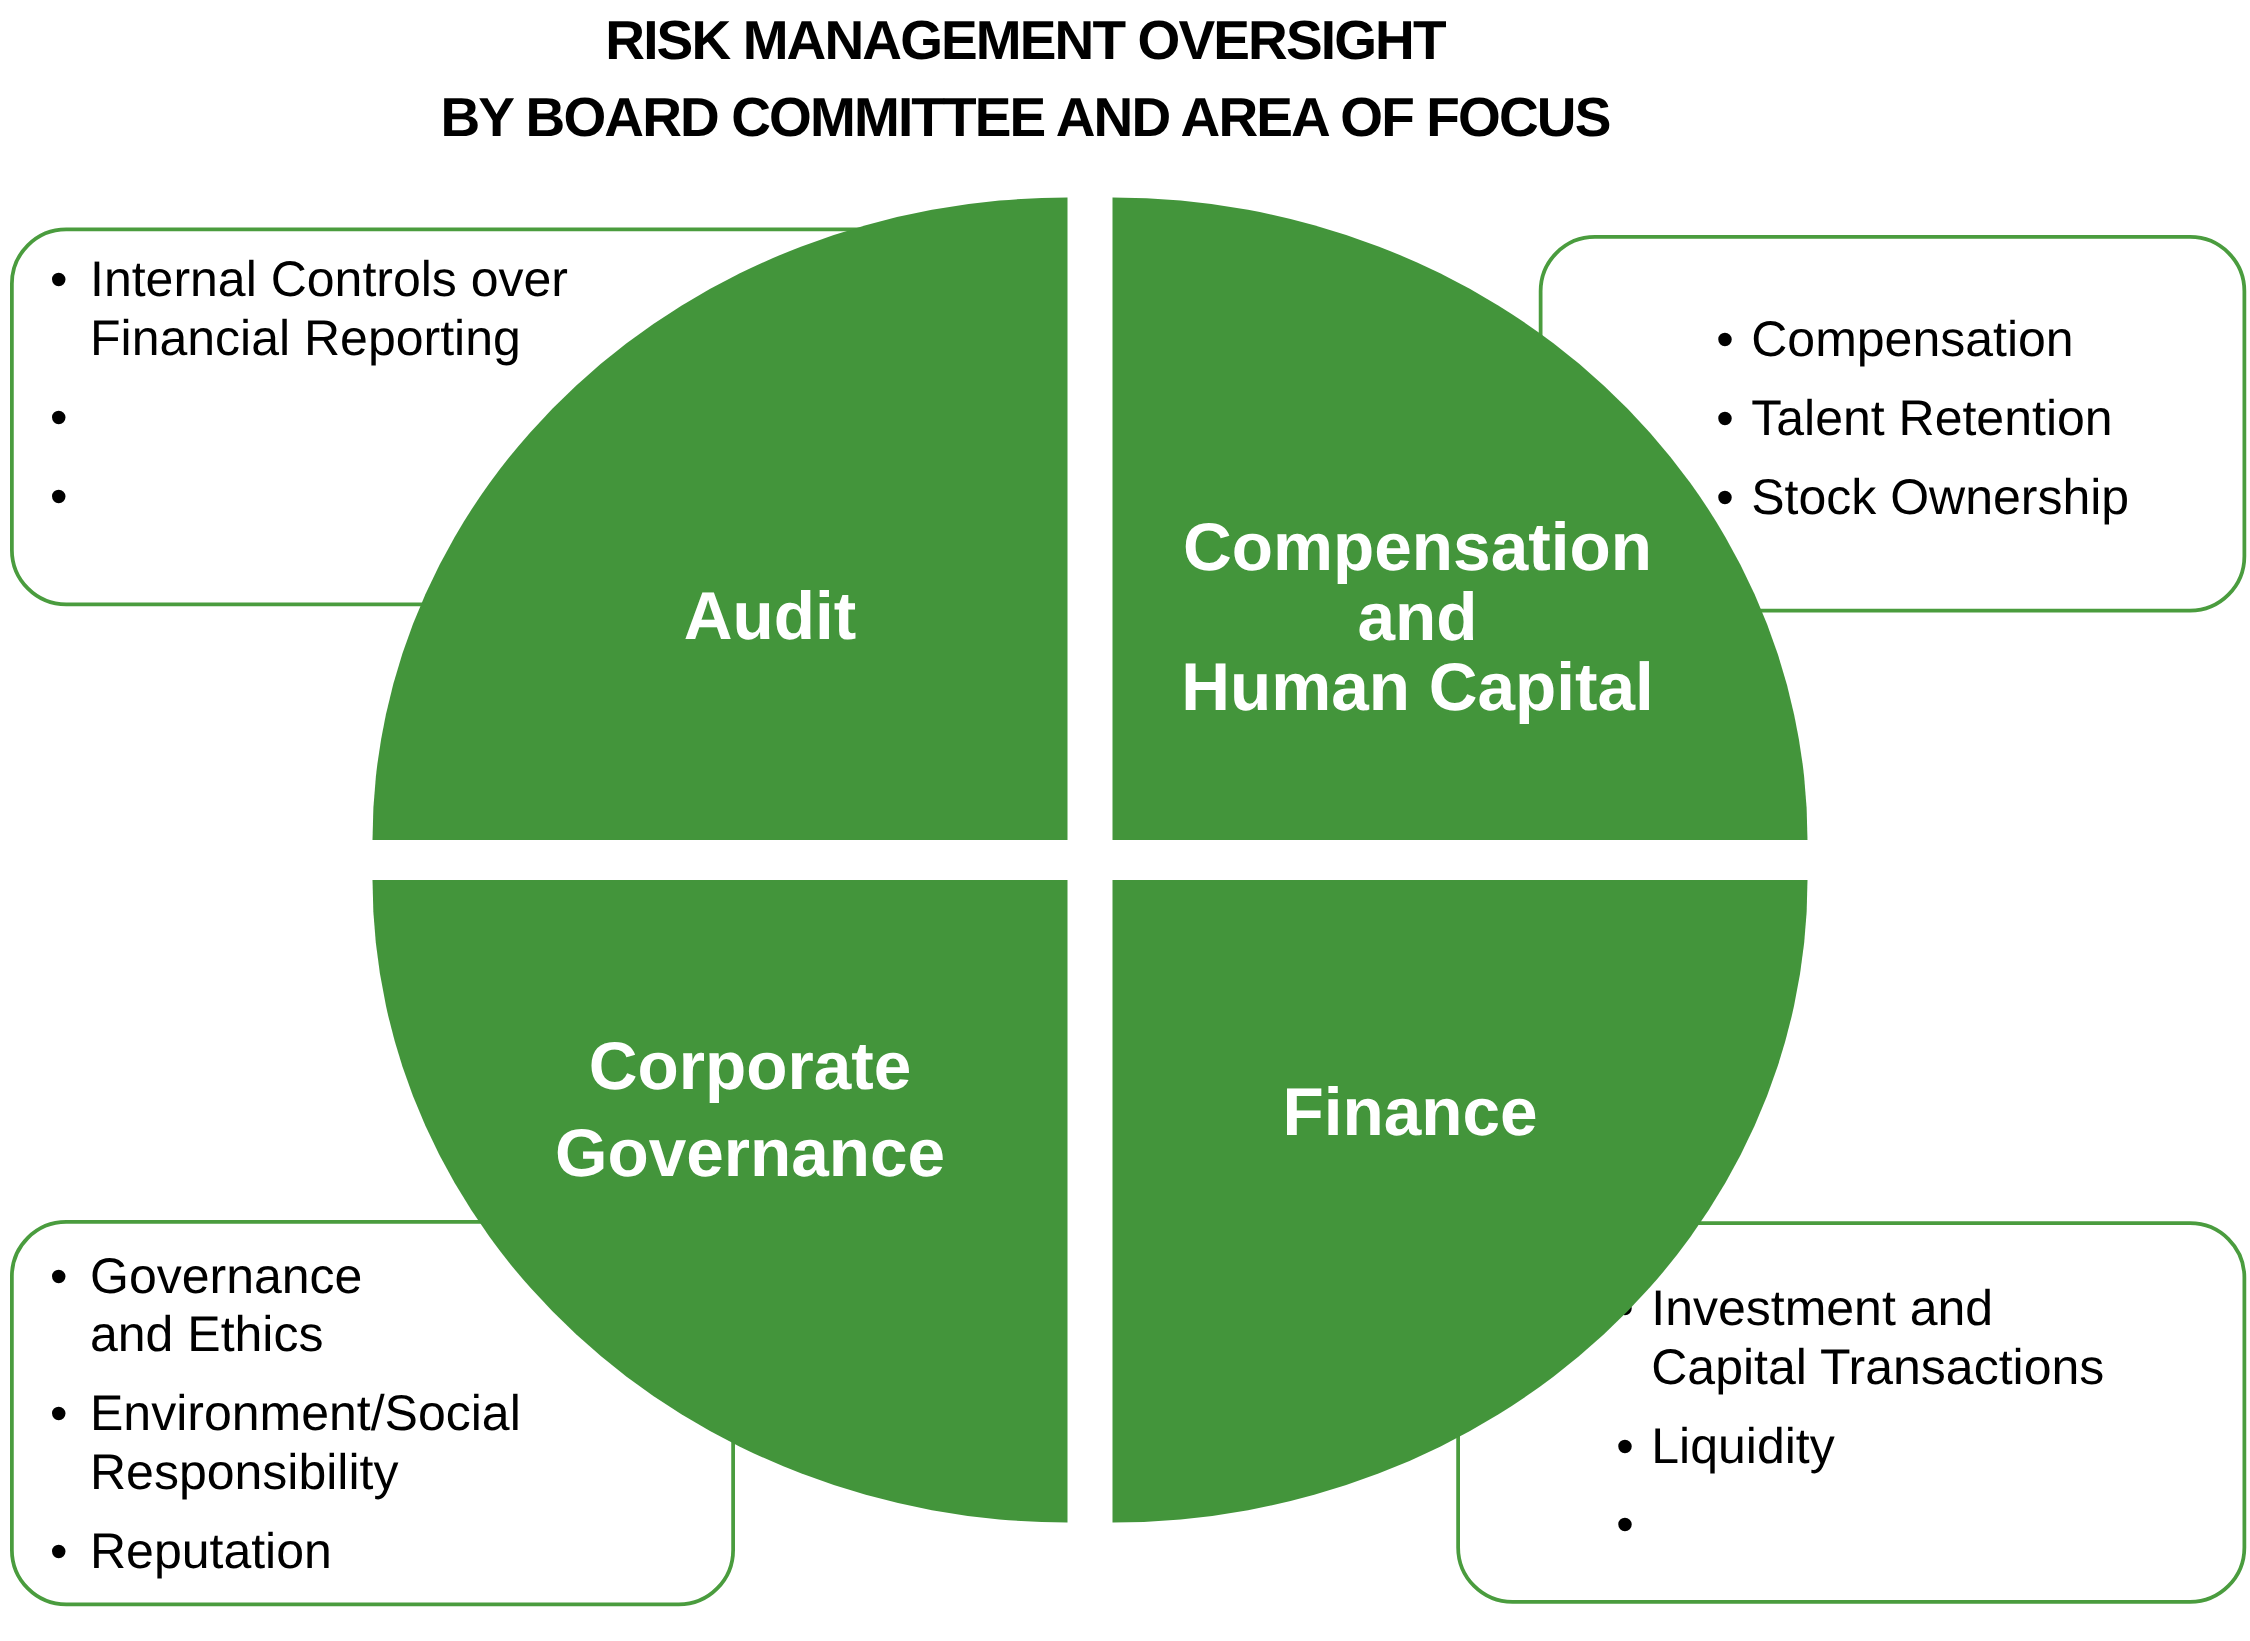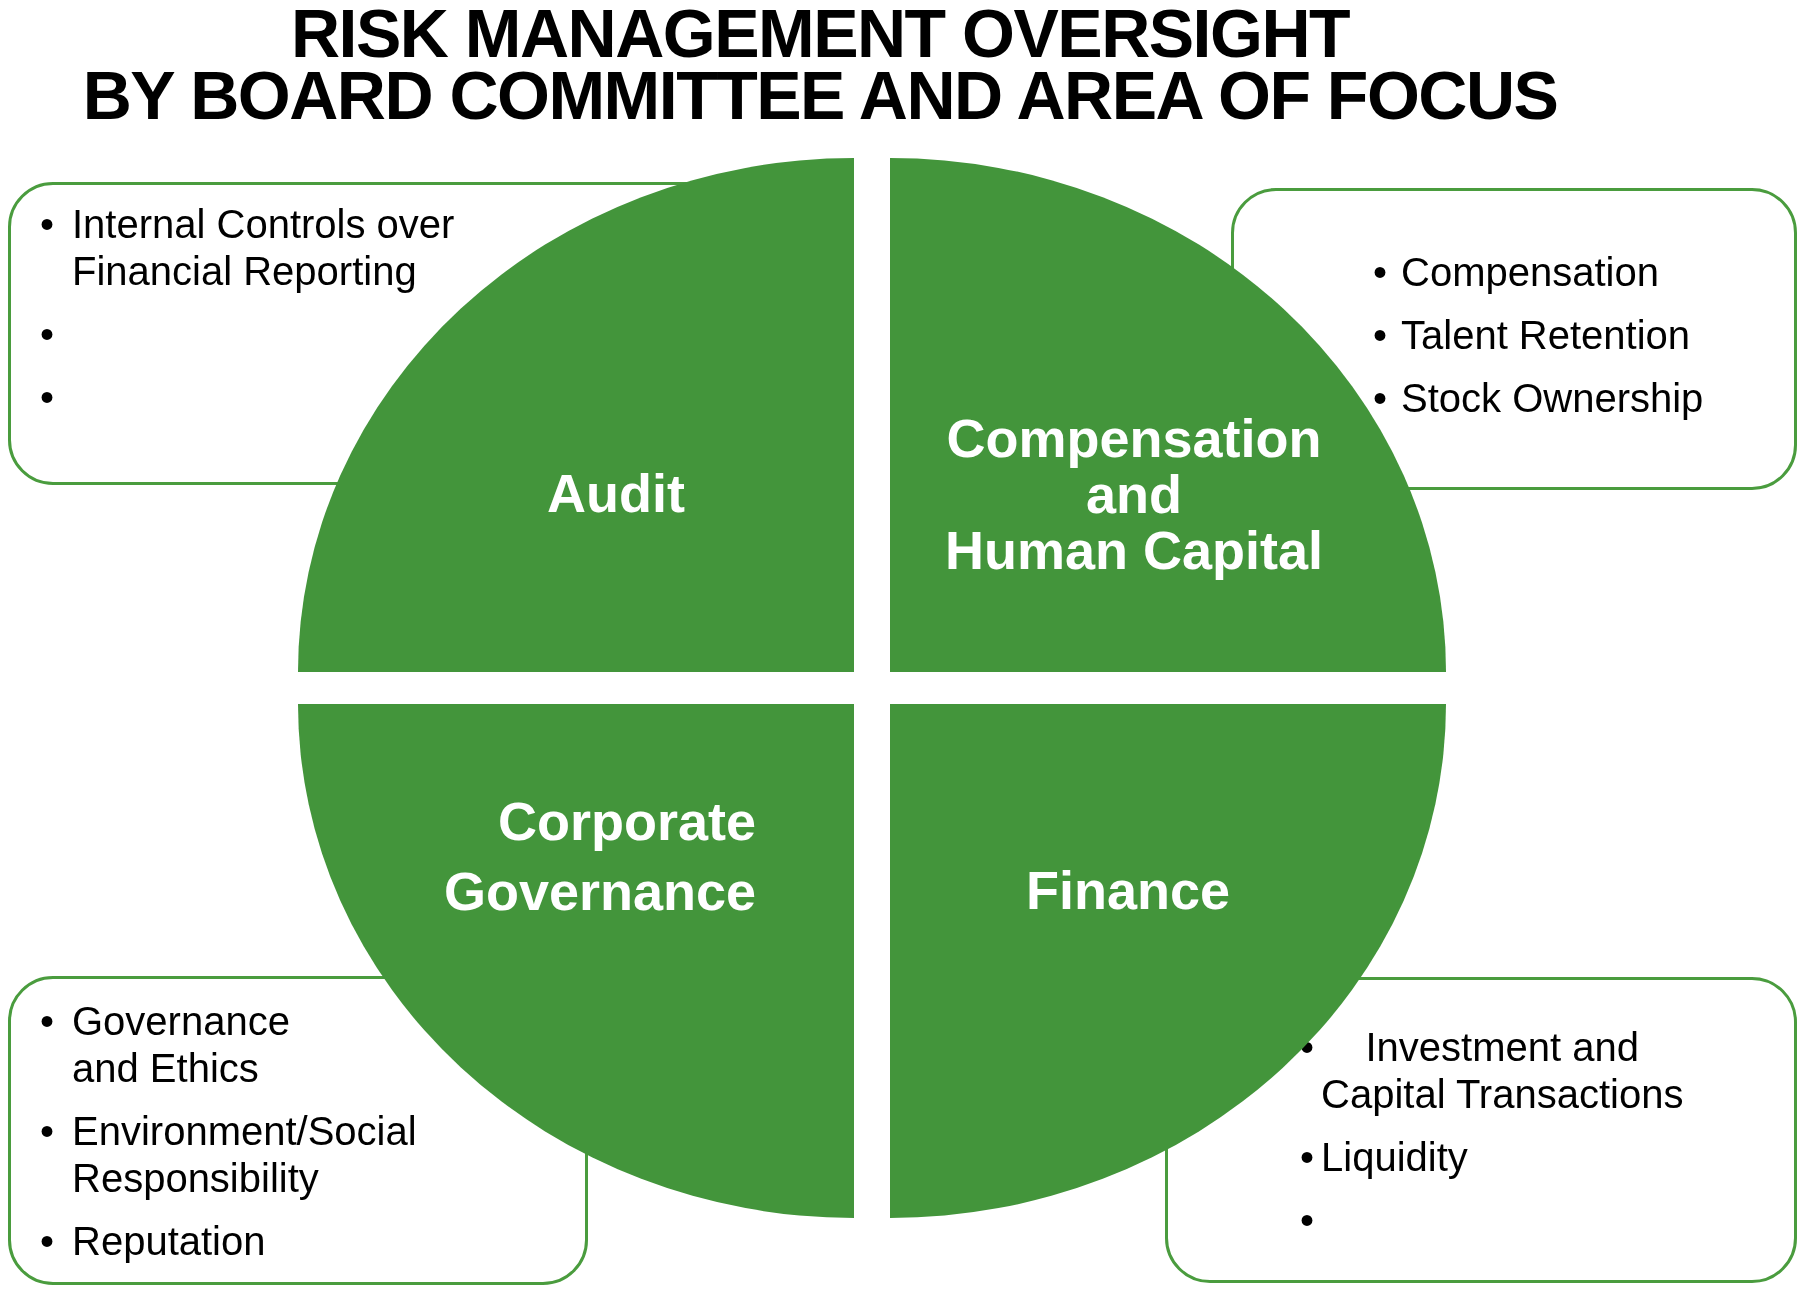--- a/index.html
+++ b/index.html
@@ -14,21 +14,21 @@
     position:relative;
     width:1800px;height:1313px;
     overflow:hidden;
     background:var(--background);
     font-family:"Liberation Sans","DejaVu Sans",sans-serif;
   }
   .title{
     position:absolute;left:0;top:2px;width:1640px;
     margin:0;
     text-align:center;
-    font-size:68px;font-weight:bold;color:#000;
+    font-size:44px;font-weight:bold;color:#000;
     line-height:62px;letter-spacing:-1.5px;
     white-space:pre-line;
   }
   
   .callout{
     position:absolute;
     background:var(--background);
     border:3px solid var(--box-border);
     border-radius:45px;
     box-sizing:border-box;
@@ -40,21 +40,21 @@
   .box-br{left:1165px;top:977px; width:632px; height:306px;}
 
   
   .list{
     position:absolute;z-index:2;
     font-size:40px;line-height:47px;color:var(--bullet-text);
   }
   .list-audit{left:40px;  top:201px;}
   .list-comp {left:1373px;top:249px;}
   .list-gov  {left:40px;  top:998px;}
-  .list-fin  {left:1293px;top:1024px;text-align:center;}
+  .list-fin  {left:1293px;top:1024px;}
   .bullet-item{display:flex;margin:0 0 16px 0;}
   .bullet-item .dot{flex:0 0 32px;}
   .list-comp .bullet-item .dot,
   .list-fin  .bullet-item .dot{flex:0 0 28px;}
   .bullet-item .bullet-text{white-space:pre-line;}
 
   
   .quarter{
     position:absolute;background:var(--green);z-index:3;
   }
@@ -68,21 +68,21 @@
     position:absolute;z-index:4;
     transform:translate(-50%,-50%);
     color:var(--quadrant-text);
     font-size:54px;font-weight:bold;
     text-align:center;
     white-space:pre-line;
     line-height:60px;
   }
   .l-audit{left:616px; top:493px;}
   .l-comp {left:1134px;top:494px;line-height:56px;}
-  .l-gov  {left:600px; top:856px;line-height:70px;text-align:right;}
+  .l-gov  {left:600px; top:888px;line-height:70px;}
   .l-fin  {left:1128px;top:890px;}
 </style>
 </head>
 <body>
 
 <div class="page">
 
   <h1 class="title">RISK MANAGEMENT OVERSIGHT
 BY BOARD COMMITTEE AND AREA OF FOCUS</h1>
 

